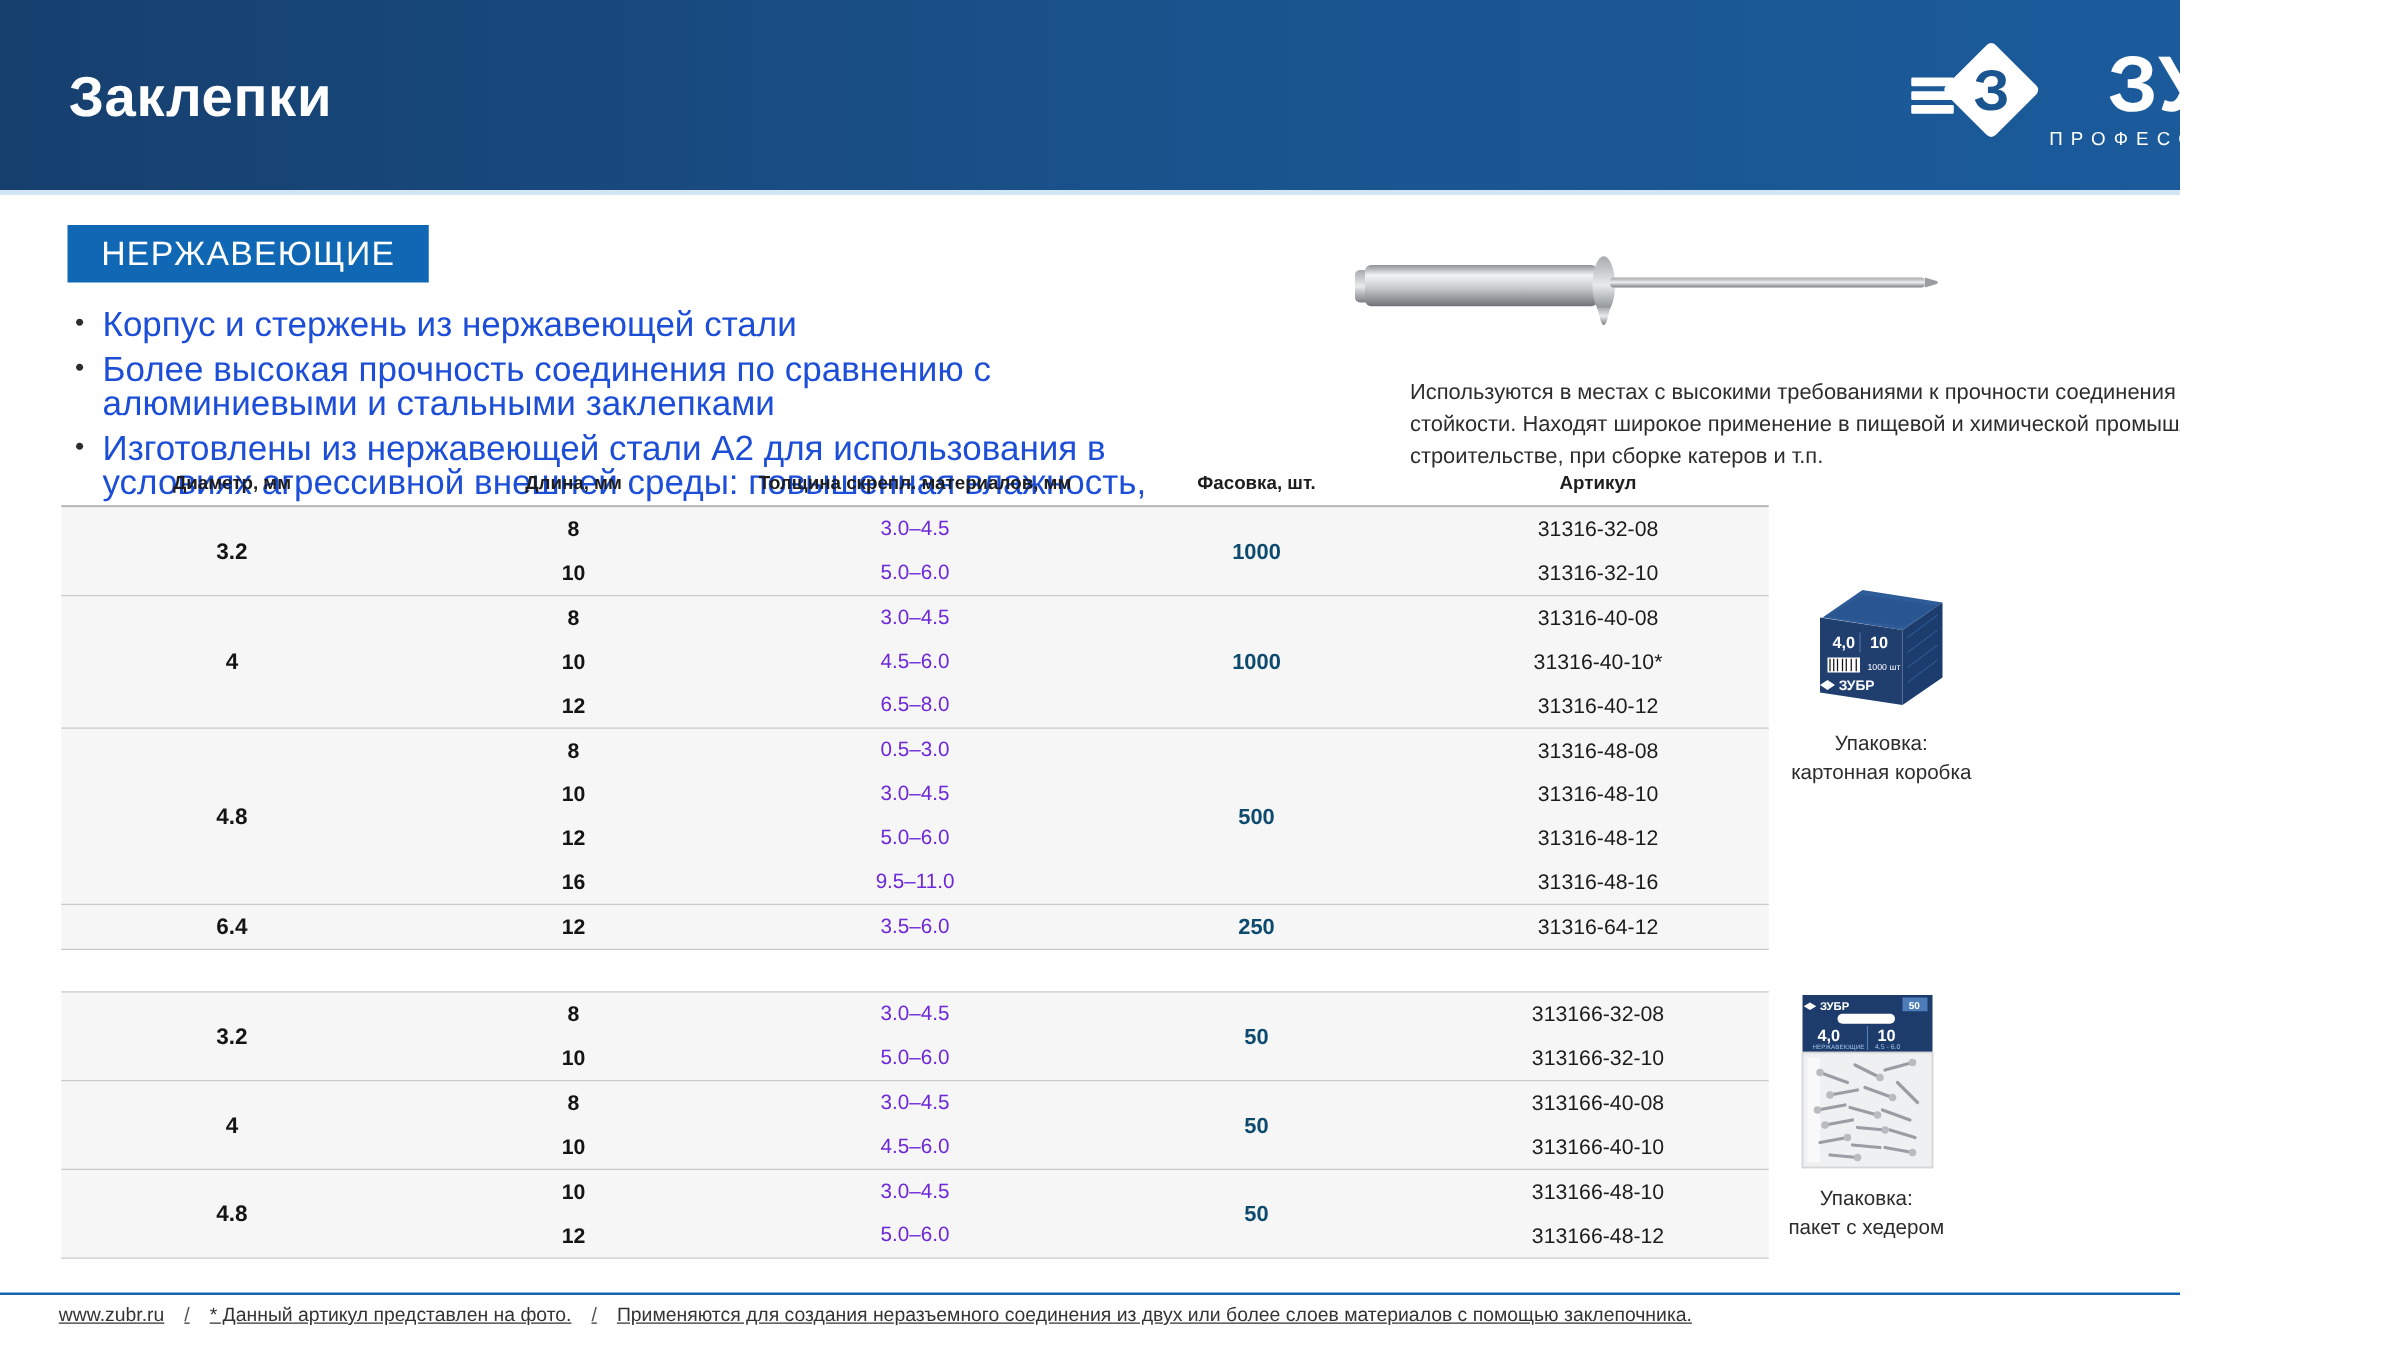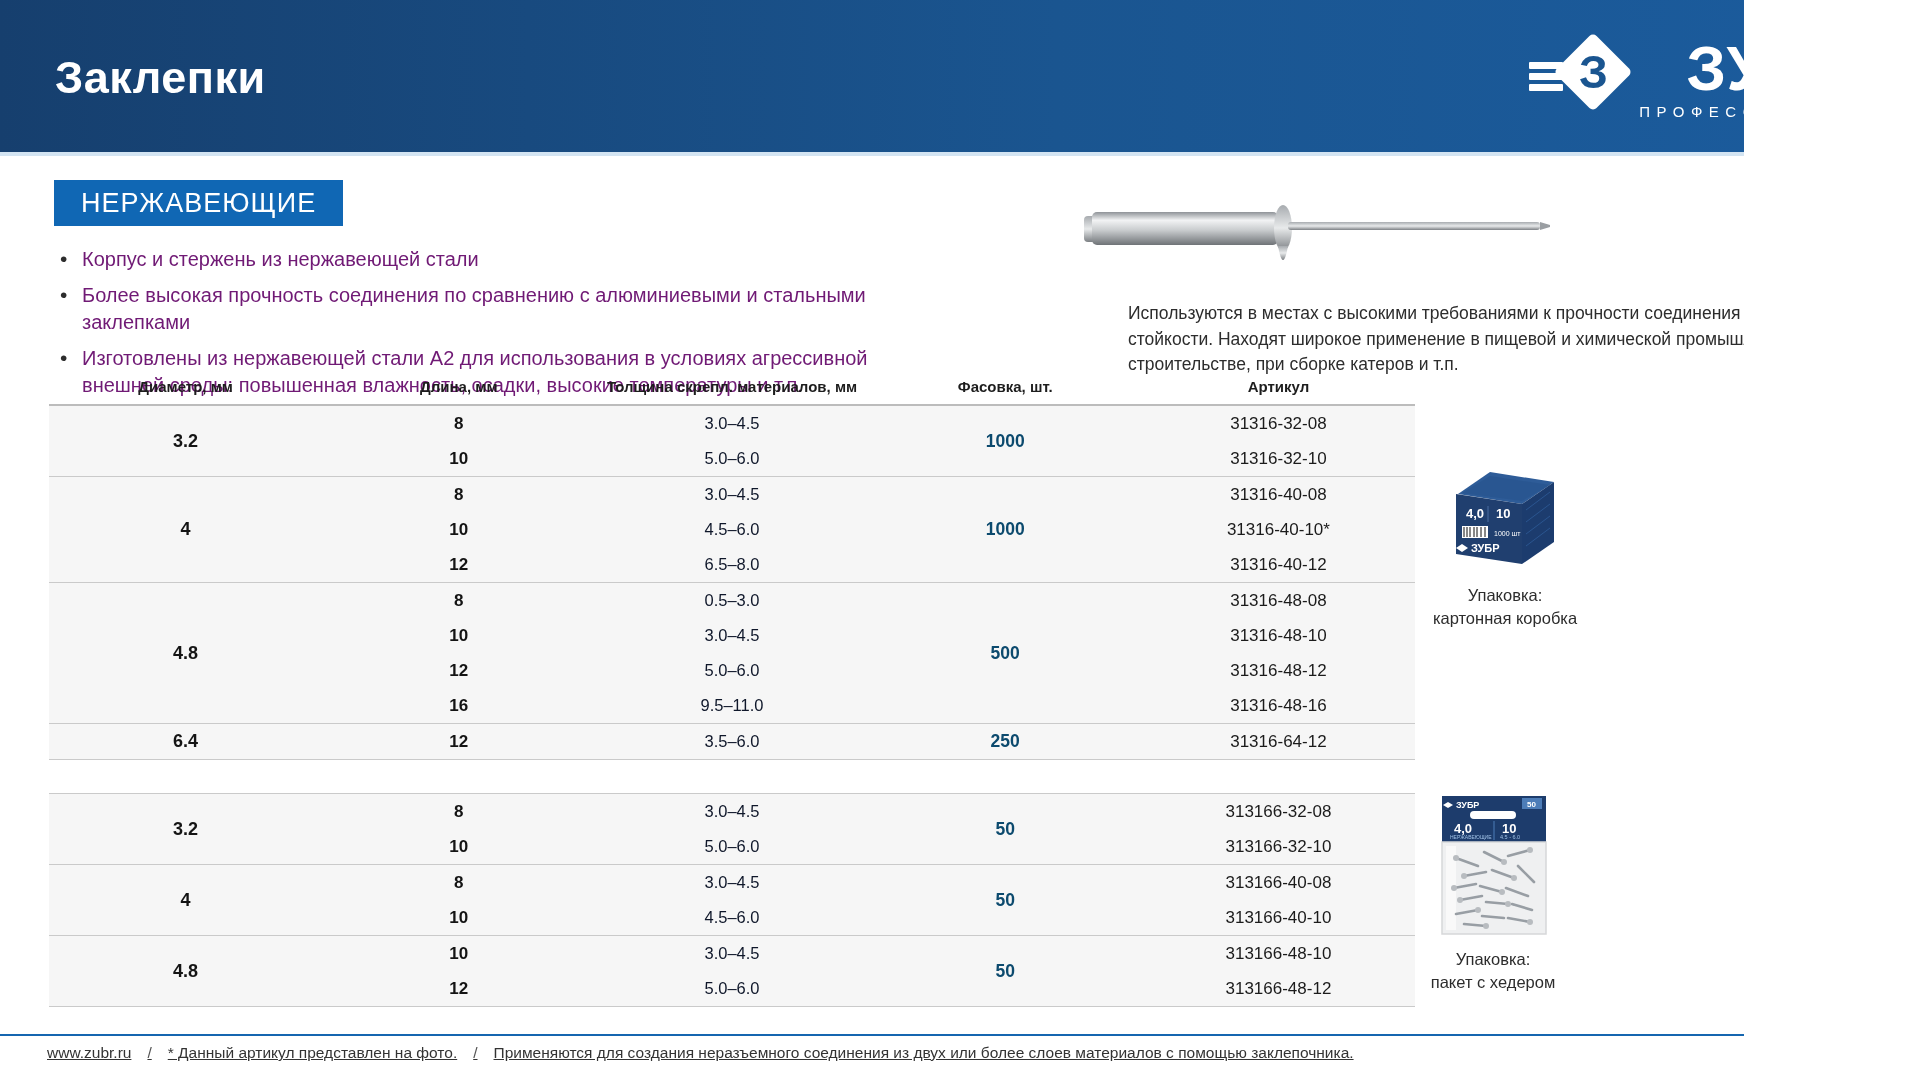--- a/index.html
+++ b/index.html
@@ -22,21 +22,21 @@
   .logo-textcol{display:flex;flex-direction:column;align-items:flex-end;}
   .brand-name{font-size:63px;font-weight:800;color:#ffffff;line-height:60px;letter-spacing:3px;}
   .brand-sub{font-size:15px;color:#ffffff;letter-spacing:6.5px;margin-top:5px;margin-right:16px;}
 
   
   .badge{position:absolute;left:54px;top:180px;height:46px;line-height:46px;padding:0 27px;
          background:#1067b4;color:#ffffff;font-size:27px;letter-spacing:1px;}
 
   
   .features{position:absolute;left:54px;top:246px;width:870px;}
-  .feature{position:relative;padding-left:28px;font-size:20px;line-height:27.5px;color:#701a75;margin-bottom:8px;}
+  .feature{position:relative;padding-left:28px;font-size:28px;line-height:27.5px;color:#1d4ed8;margin-bottom:8px;}
   .feature::before{content:"\2022";position:absolute;left:6px;top:-1px;font-size:21px;color:#2d2d2d;}
 
   
   .rivet-img{position:absolute;left:1082px;top:198px;width:470px;height:90px;}
 
   
   .desc{position:absolute;left:1128px;top:301px;width:806px;font-size:17.5px;line-height:25.5px;color:#2d2d2d;}
 
   
   .spec-tables{position:absolute;left:49px;top:374px;width:1366px;}
@@ -45,21 +45,21 @@
   .tbody{background:#f6f6f6;border-bottom:1px solid #cacaca;}
   .tbody-2{margin-top:33px;border-top:1px solid #cacaca;}
   .tgroup{display:flex;}
   .tgroup + .tgroup{border-top:1px solid #cacaca;}
   .tcol{flex:1;display:flex;flex-direction:column;}
   .center-col{justify-content:center;align-items:center;}
   .tcell{height:35px;line-height:35px;text-align:center;}
   .center-val{text-align:center;}
   .diam{font-size:18px;font-weight:bold;color:#141414;}
   .len{font-size:17px;font-weight:bold;color:#141414;}
-  .thick{font-size:16.5px;color:#0f172a;}
+  .thick{font-size:16.5px;color:#6d28d9;}
   .fas{font-size:17.5px;font-weight:bold;color:#0c4a6e;}
   .art{font-size:17px;color:#1b1b1b;}
 
   
   .pack-graphic{position:absolute;}
   .pack1{left:1446px;top:460px;width:120px;height:120px;}
   .pack2{left:1434px;top:792px;width:120px;height:150px;}
   .pack-cap{position:absolute;width:230px;text-align:center;font-size:16.5px;line-height:23px;color:#2d2d2d;}
   .cap1{left:1390px;top:584px;}
   .cap2{left:1378px;top:948px;}

